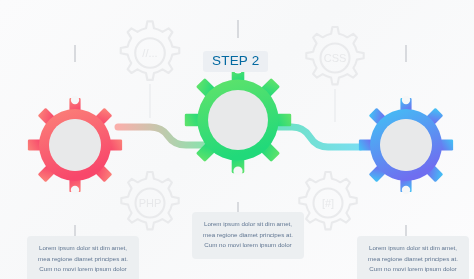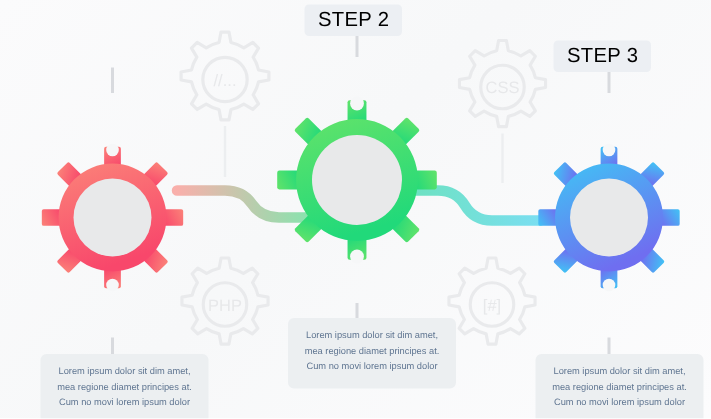--- a/index.html
+++ b/index.html
@@ -24,26 +24,27 @@
     position: absolute;
     inset: 0;
   }
   svg.layer { display: block; }
 
   
   .badge {
     position: absolute;
     background: #eceff3;
     border-radius: 3px;
-    color: #000000;
+    color: #0369a1;
     font-size: 13.5px;
     letter-spacing: 0.2px;
     padding: 3px 9px 4px 9px;
     white-space: nowrap;
     line-height: 1;
+    margin-top: 48px;
   }
   #badge-1 { left: 38px;  top: 27px; }
   #badge-2 { left: 203px; top: 3px;  }
   #badge-3 { left: 369px; top: 27px; }
 
   
   .caption {
     position: absolute;
     background: #eceff1;
     border-radius: 4px;
@@ -214,19 +215,18 @@
       <g transform="translate(406,145) scale(0.62)">
         <use href="#gear-body" fill="url(#grad-blue)"></use>
       </g>
       <circle cx="406" cy="145" r="26" fill="#e8e9ea"></circle>
       <circle cx="406" cy="100" r="4.2" fill="#f6f7f8"></circle>
       <circle cx="406" cy="190" r="4.2" fill="#f6f7f8"></circle>
     </g>
   </svg>
 
   <div class="badge" id="badge-2">STEP 2</div>
-  <div class="badge" id="badge-3">STEP 3</div>
 
   <div class="caption" id="caption-1">Lorem ipsum dolor sit dim amet, mea regione diamet principes at. Cum no movi lorem ipsum dolor</div>
   <div class="caption" id="caption-2">Lorem ipsum dolor sit dim amet, mea regione diamet principes at. Cum no movi lorem ipsum dolor</div>
   <div class="caption" id="caption-3">Lorem ipsum dolor sit dim amet, mea regione diamet principes at. Cum no movi lorem ipsum dolor</div>
 
 </div>
 
 </body></html>

